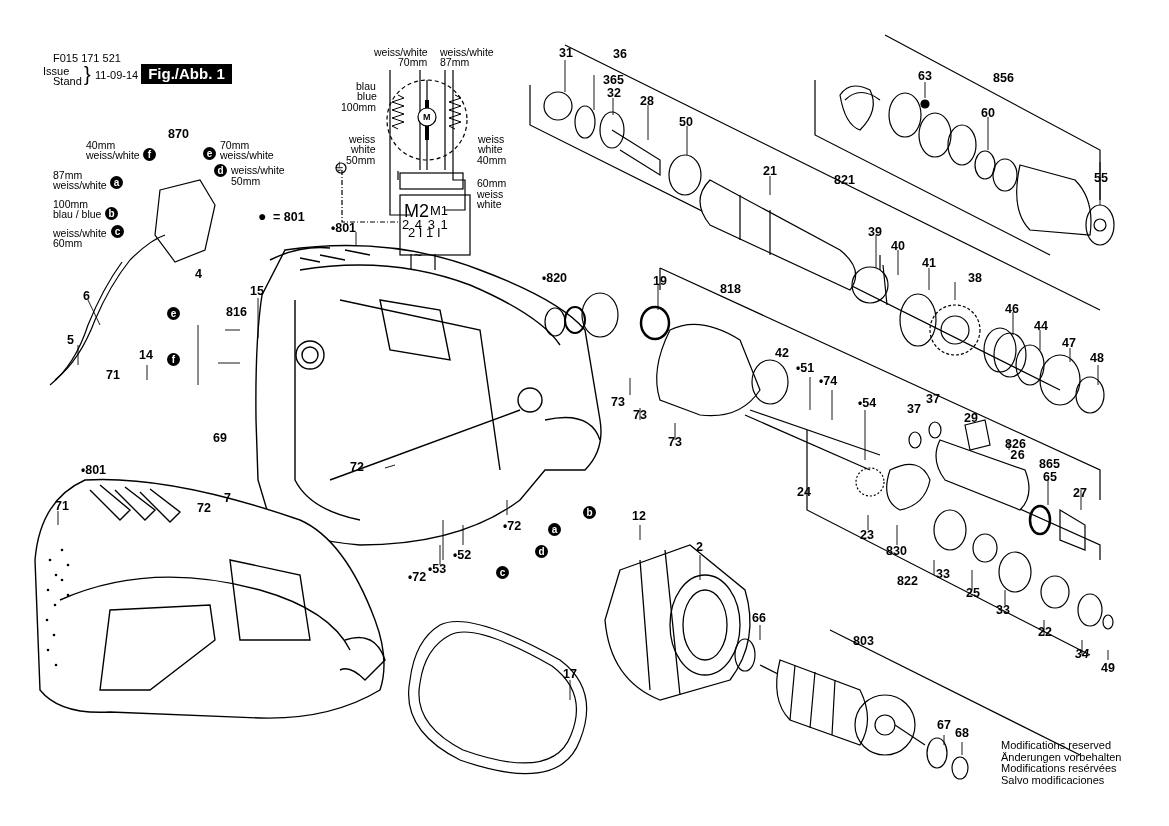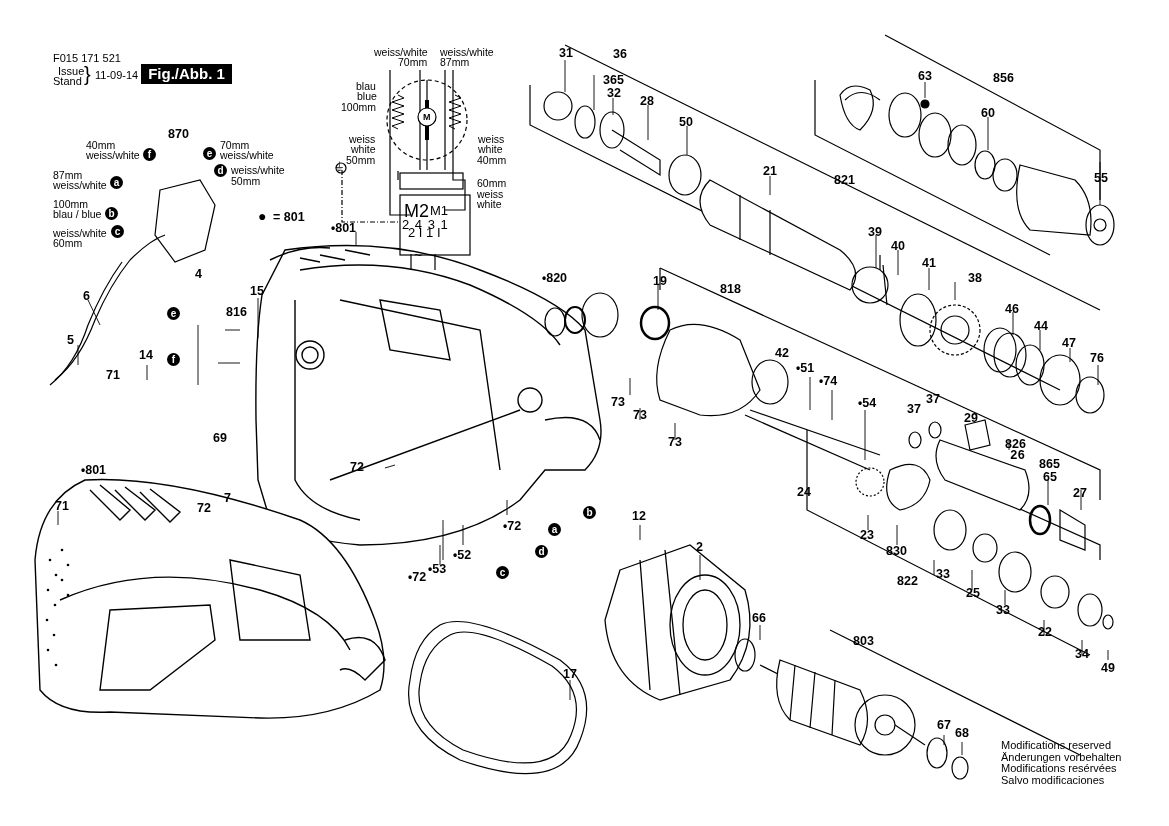--- a/index.html
+++ b/index.html
@@ -218,21 +218,21 @@
     <line x1="147" y1="365" x2="147" y2="380"></line>
     <line x1="78" y1="345" x2="78" y2="365"></line>
     <line x1="88" y1="300" x2="100" y2="325"></line>
     <line x1="58" y1="511" x2="58" y2="525"></line>
     <line x1="225" y1="330" x2="240" y2="330"></line>
     <line x1="218" y1="363" x2="240" y2="363"></line>
   </g>
 </svg>
 
 <div class="hdr" style="left:53px;top:53px;">F015 171 521</div>
-<div class="hdr" style="left:58px;top:66px;line-height:10px;">Issue</div>
+<div class="hdr" style="left:43px;top:66px;line-height:10px;">Issue</div>
 <div class="hdr" style="left:53px;top:76px;line-height:10px;">Stand</div>
 <div class="hdr" style="left:84px;top:63px;font-size:20px;line-height:22px;">}</div>
 <div class="hdr" style="left:95px;top:70px;">11-09-14</div>
 <div class="fig">Fig./Abb. 1</div>
 
 <div class="lbl" style="left:258px;top:210px;font-size:14px;">●</div>
 <div class="lbl" style="left:273px;top:211px;">= 801</div>
 
 <div class="lbl" style="left:168px;top:128px;">870</div>
 <div class="sm" style="left:86px;top:140px;text-align:right;">40mm</div>
@@ -309,21 +309,21 @@
 <div class="lbl" style="left:993px;top:72px;">856</div>
 <div class="lbl" style="left:981px;top:107px;">60</div>
 <div class="lbl" style="left:1094px;top:172px;">55</div>
 <div class="lbl" style="left:868px;top:226px;">39</div>
 <div class="lbl" style="left:891px;top:240px;">40</div>
 <div class="lbl" style="left:922px;top:257px;">41</div>
 <div class="lbl" style="left:948px;top:272px;margin-left:20px;">38</div>
 <div class="lbl" style="left:1005px;top:303px;">46</div>
 <div class="lbl" style="left:1034px;top:320px;">44</div>
 <div class="lbl" style="left:1062px;top:337px;">47</div>
-<div class="lbl" style="left:1090px;top:352px;">76</div>
+<div class="lbl" style="left:1090px;top:352px;">48</div>
 <div class="lbl" style="left:653px;top:275px;">19</div>
 <div class="lbl" style="left:720px;top:283px;">818</div>
 <div class="lbl" style="left:775px;top:347px;">42</div>
 <div class="lbl dot" style="left:796px;top:362px;"><span>51</span></div>
 <div class="lbl dot" style="left:819px;top:375px;"><span>74</span></div>
 <div class="lbl dot" style="left:858px;top:397px;"><span>54</span></div>
 <div class="lbl" style="left:611px;top:396px;">73</div>
 <div class="lbl" style="left:633px;top:409px;">73</div>
 <div class="lbl" style="left:668px;top:436px;">73</div>
 <div class="lbl dot" style="left:542px;top:272px;"><span>820</span></div>
@@ -338,21 +338,21 @@
 <div class="lbl" style="left:1043px;top:471px;">65</div>
 <div class="lbl" style="left:1073px;top:487px;">27</div>
 <div class="lbl" style="left:797px;top:486px;">24</div>
 <div class="lbl" style="left:860px;top:529px;">23</div>
 <div class="lbl" style="left:886px;top:545px;">830</div>
 <div class="lbl" style="left:897px;top:575px;">822</div>
 <div class="lbl" style="left:936px;top:568px;">33</div>
 <div class="lbl" style="left:966px;top:587px;">25</div>
 <div class="lbl" style="left:996px;top:604px;">33</div>
 <div class="lbl" style="left:1038px;top:626px;">22</div>
-<div class="lbl" style="left:1075px;top:648px;">34</div>
+<div class="lbl" style="left:1075px;top:648px;font-style:italic;">34</div>
 <div class="lbl" style="left:1101px;top:662px;">49</div>
 <div class="lbl" style="left:632px;top:510px;">12</div>
 <div class="lbl" style="left:696px;top:541px;">2</div>
 <div class="lbl" style="left:752px;top:612px;">66</div>
 <div class="lbl" style="left:853px;top:635px;">803</div>
 <div class="lbl" style="left:937px;top:719px;">67</div>
 <div class="lbl" style="left:955px;top:727px;">68</div>
 <div class="lbl" style="left:563px;top:668px;">17</div>
 <div class="lbl" style="left:350px;top:461px;">72</div>
 <div class="lbl dot" style="left:408px;top:571px;"><span>72</span></div>

